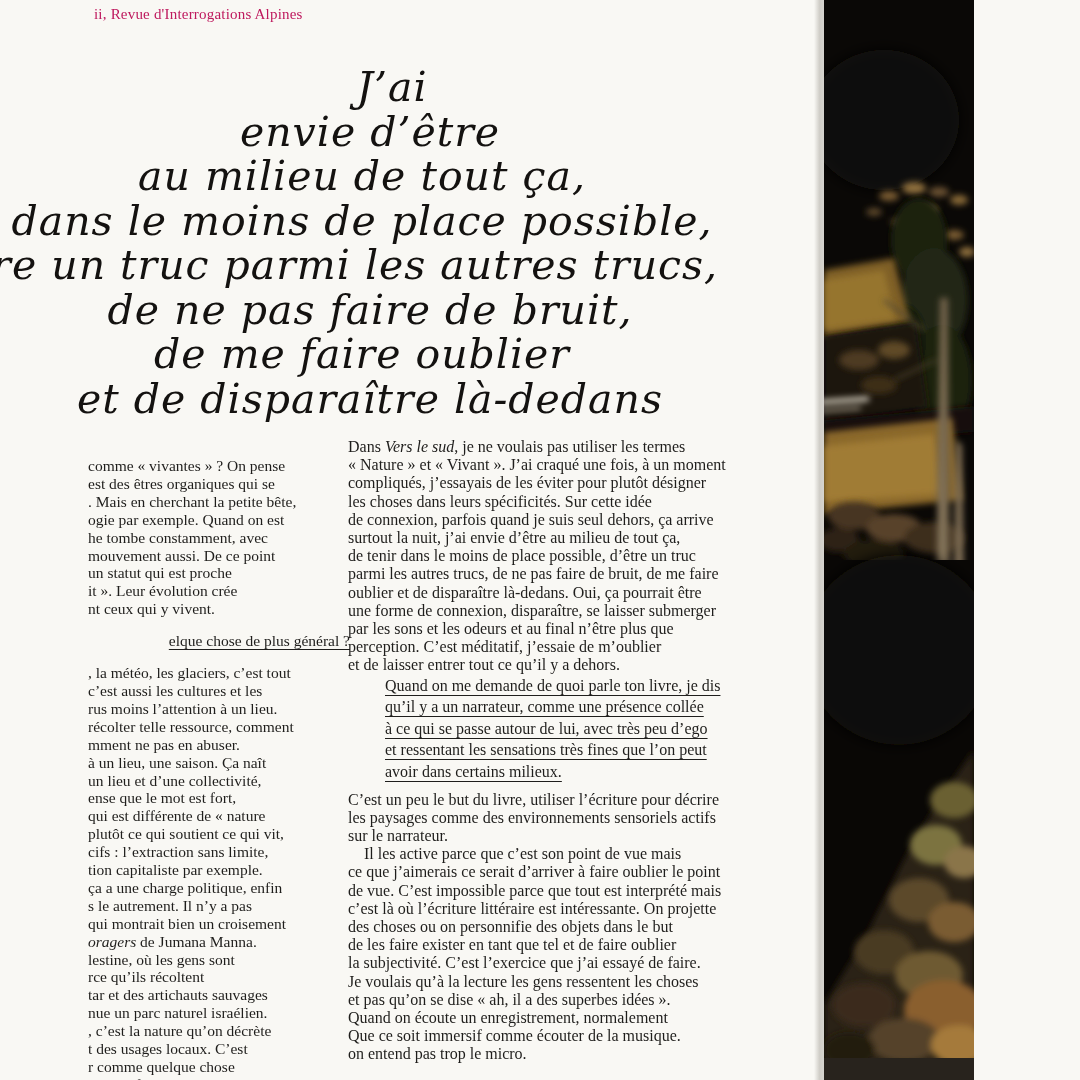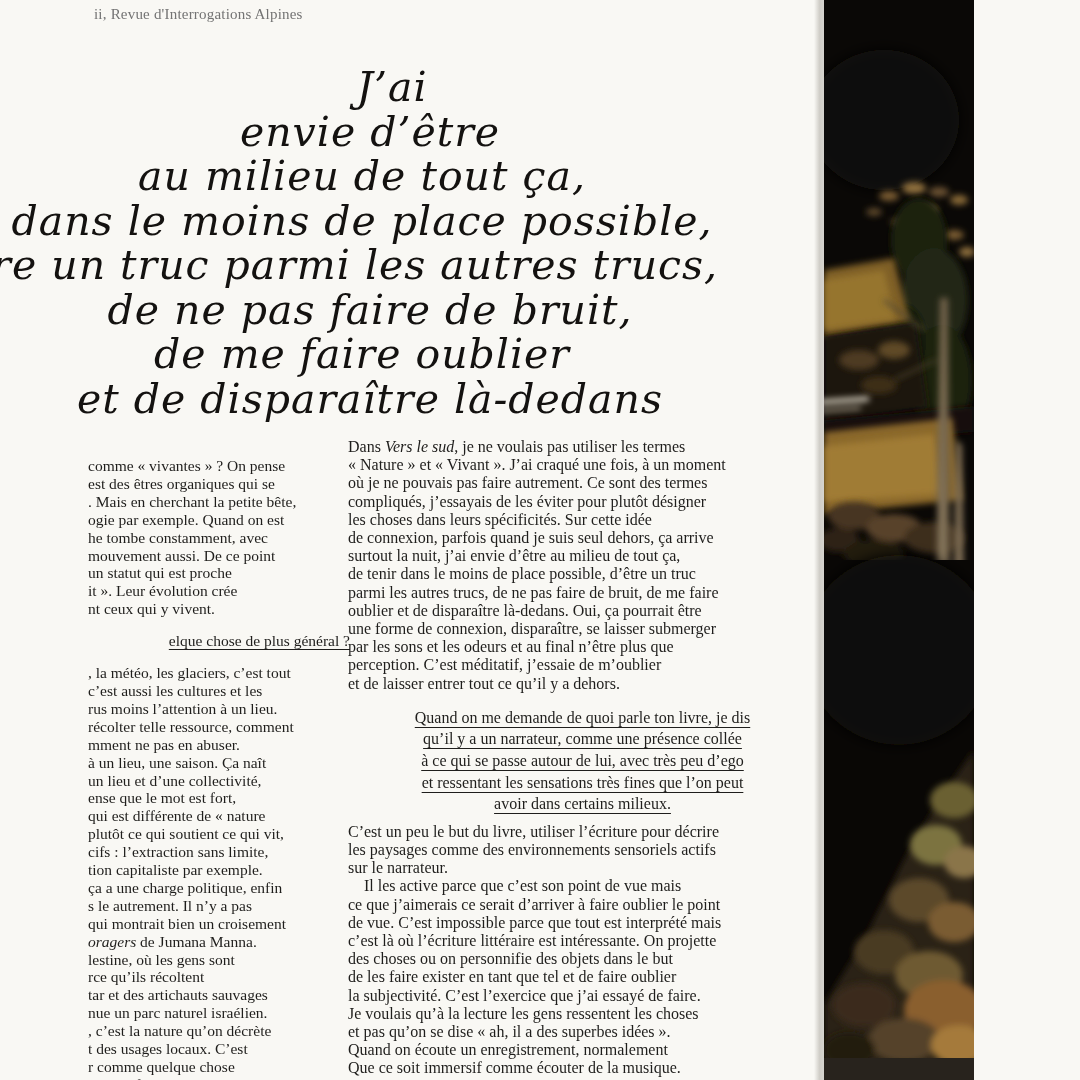--- a/index.html
+++ b/index.html
@@ -9,21 +9,21 @@
     overflow: hidden;
     font-family: "Liberation Serif", serif;
     color: #1f1e1c;
   }
   #page {
     position: relative;
     width: 1080px; height: 1080px;
   }
   .journal-header {
     position: absolute; left: 94px; top: 6px;
-    font-size: 15px; letter-spacing: .2px; color: #737373;
+    font-size: 15px; letter-spacing: .2px; color: #be185d;
     white-space: nowrap;
   }
   .big-title {
     position: absolute; left: -20px; top: 50px; width: 780px;
     text-align: center;
     font-family: "DejaVu Serif", serif;
     font-style: italic;
     font-size: 41px; line-height: 44.5px;
     letter-spacing: 1px;
     color: #141210;
@@ -40,23 +40,22 @@
   .subhead {
     margin-top: 14px;
     text-decoration: underline;
     text-underline-offset: 3px;
     text-decoration-thickness: 1px;
     text-align: right;
   }
   .gap14 { margin-top: 14px; }
   .gap8  { margin-top: 8px; }
   .pull-quote {
-    margin-left: 37px; margin-top: 14px;
+    margin-left: 37px; 
     line-height: 21.6px;
-    text-align: center;
   }
   .pull-quote .tline {
     text-decoration: underline;
     text-underline-offset: 4px;
     text-decoration-thickness: 1px;
   }
   .gutter {
     position: absolute; left: 814px; top: 0; width: 10px; height: 1080px;
     background: linear-gradient(90deg, rgba(185,182,174,0) 0%, rgba(168,164,156,.5) 55%, rgba(110,105,96,.25) 100%);
   }
@@ -123,21 +122,20 @@
         <div class="tline">t des usages locaux. C’est</div>
         <div class="tline">r comme quelque chose</div>
         <div class="tline">dans le film que dans le même</div>
       </div>
   </div>
 
   <div class="col right-col">
     <div>
         <div class="tline">Dans <i>Vers le sud</i>, je ne voulais pas utiliser les termes</div>
         <div class="tline">« Nature » et « Vivant ». J’ai craqué une fois, à un moment</div>
-        <div class="tline">où je ne pouvais pas faire autrement. Ce sont des termes</div>
         <div class="tline">compliqués, j’essayais de les éviter pour plutôt désigner</div>
         <div class="tline">les choses dans leurs spécificités. Sur cette idée</div>
         <div class="tline">de connexion, parfois quand je suis seul dehors, ça arrive</div>
         <div class="tline">surtout la nuit, j’ai envie d’être au milieu de tout ça,</div>
         <div class="tline">de tenir dans le moins de place possible, d’être un truc</div>
         <div class="tline">parmi les autres trucs, de ne pas faire de bruit, de me faire</div>
         <div class="tline">oublier et de disparaître là-dedans. Oui, ça pourrait être</div>
         <div class="tline">une forme de connexion, disparaître, se laisser submerger</div>
         <div class="tline">par les sons et les odeurs et au final n’être plus que</div>
         <div class="tline">perception. C’est méditatif, j’essaie de m’oublier</div>

